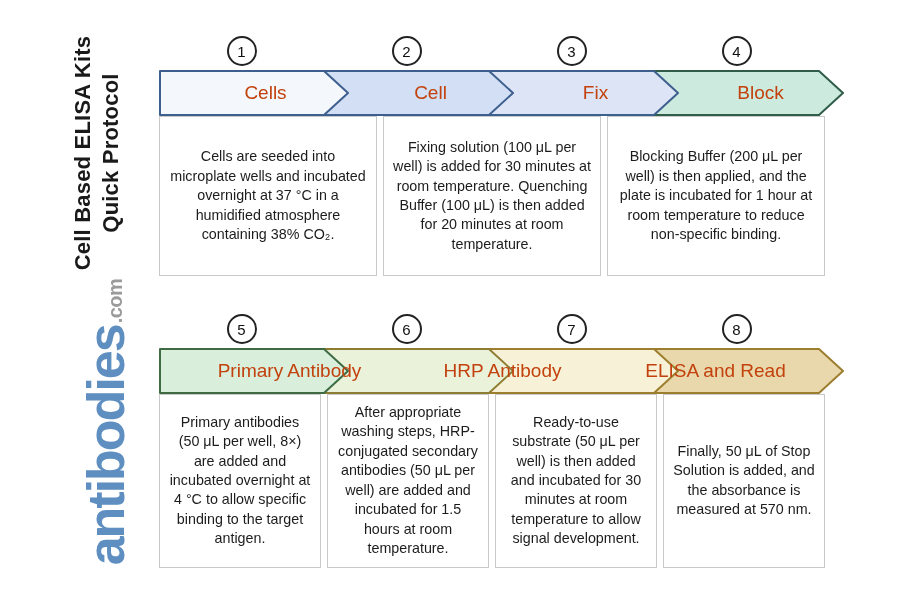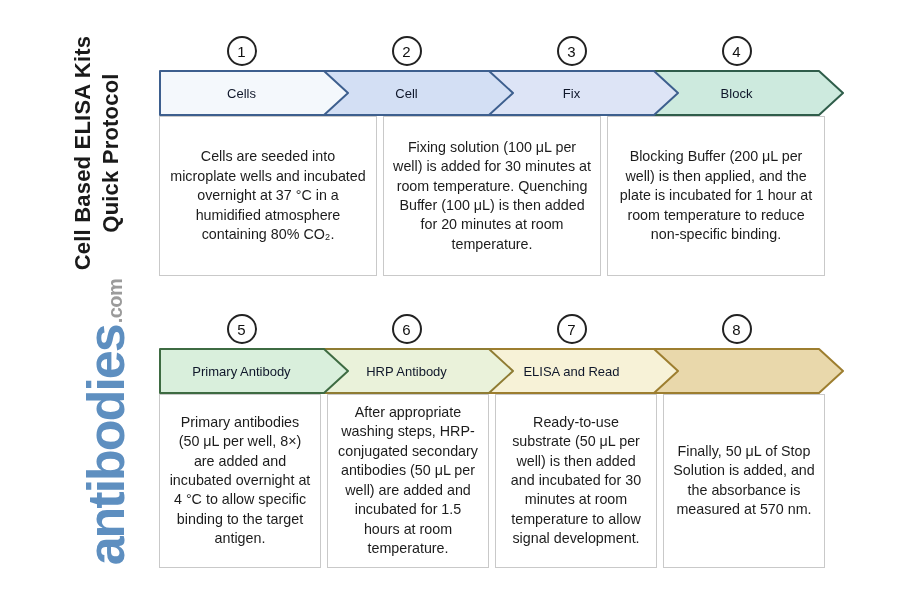--- a/index.html
+++ b/index.html
@@ -39,21 +39,21 @@
   .step-circle{
     width:26px;height:26px;border:2px solid #222;border-radius:50%;
     background:#fff;display:flex;align-items:center;justify-content:center;
     font-size:15px;color:#111;
   }
   .banner{position:relative;height:46px;margin-top:4px;}
   .banner svg{position:absolute;left:0;top:0;}
   .banner-labels{position:absolute;left:0;top:0;width:660px;height:46px;display:flex;}
   .banner-label{
     width:165px;display:flex;align-items:center;justify-content:center;
-    font-size:13px;color:#0f172a;
+    font-size:19px;color:#c2410c;margin-left:48px;
   }
   .boxes{display:flex;gap:6px;width:666px;}
   .step-box{
     flex:1;background:#fff;border:1.5px solid #c9c9c9;
     display:flex;align-items:center;justify-content:center;
     text-align:center;font-size:14.3px;line-height:1.36;
     padding:8px 9px;box-sizing:border-box;
   }
   .row1 .step-box{min-height:160px;}
   .row2 .step-box{min-height:164px;}
@@ -98,21 +98,21 @@
       </svg>
       <div class="banner-labels">
         <div class="banner-label">Cells</div>
         <div class="banner-label">Cell</div>
         <div class="banner-label">Fix</div>
         <div class="banner-label">Block</div>
       </div>
     </div>
 
     <div class="boxes">
-      <div class="step-box">Cells are seeded into microplate wells and incubated overnight at 37 °C in a humidified atmosphere containing 80% CO₂.</div>
+      <div class="step-box">Cells are seeded into microplate wells and incubated overnight at 37 °C in a humidified atmosphere containing 38% CO₂.</div>
       <div class="step-box">Fixing solution (100 μL per well) is added for 30 minutes at room temperature. Quenching Buffer (100 μL) is then added for 20 minutes at room temperature.</div>
       <div class="step-box">Blocking Buffer (200 μL per well) is then applied, and the plate is incubated for 1 hour at room temperature to reduce non-specific binding.</div>
     </div>
   </div>
 
   <div class="row2">
     <div class="circles">
       <div class="circle-cell">
           <div class="step-circle">5</div>
         </div>

